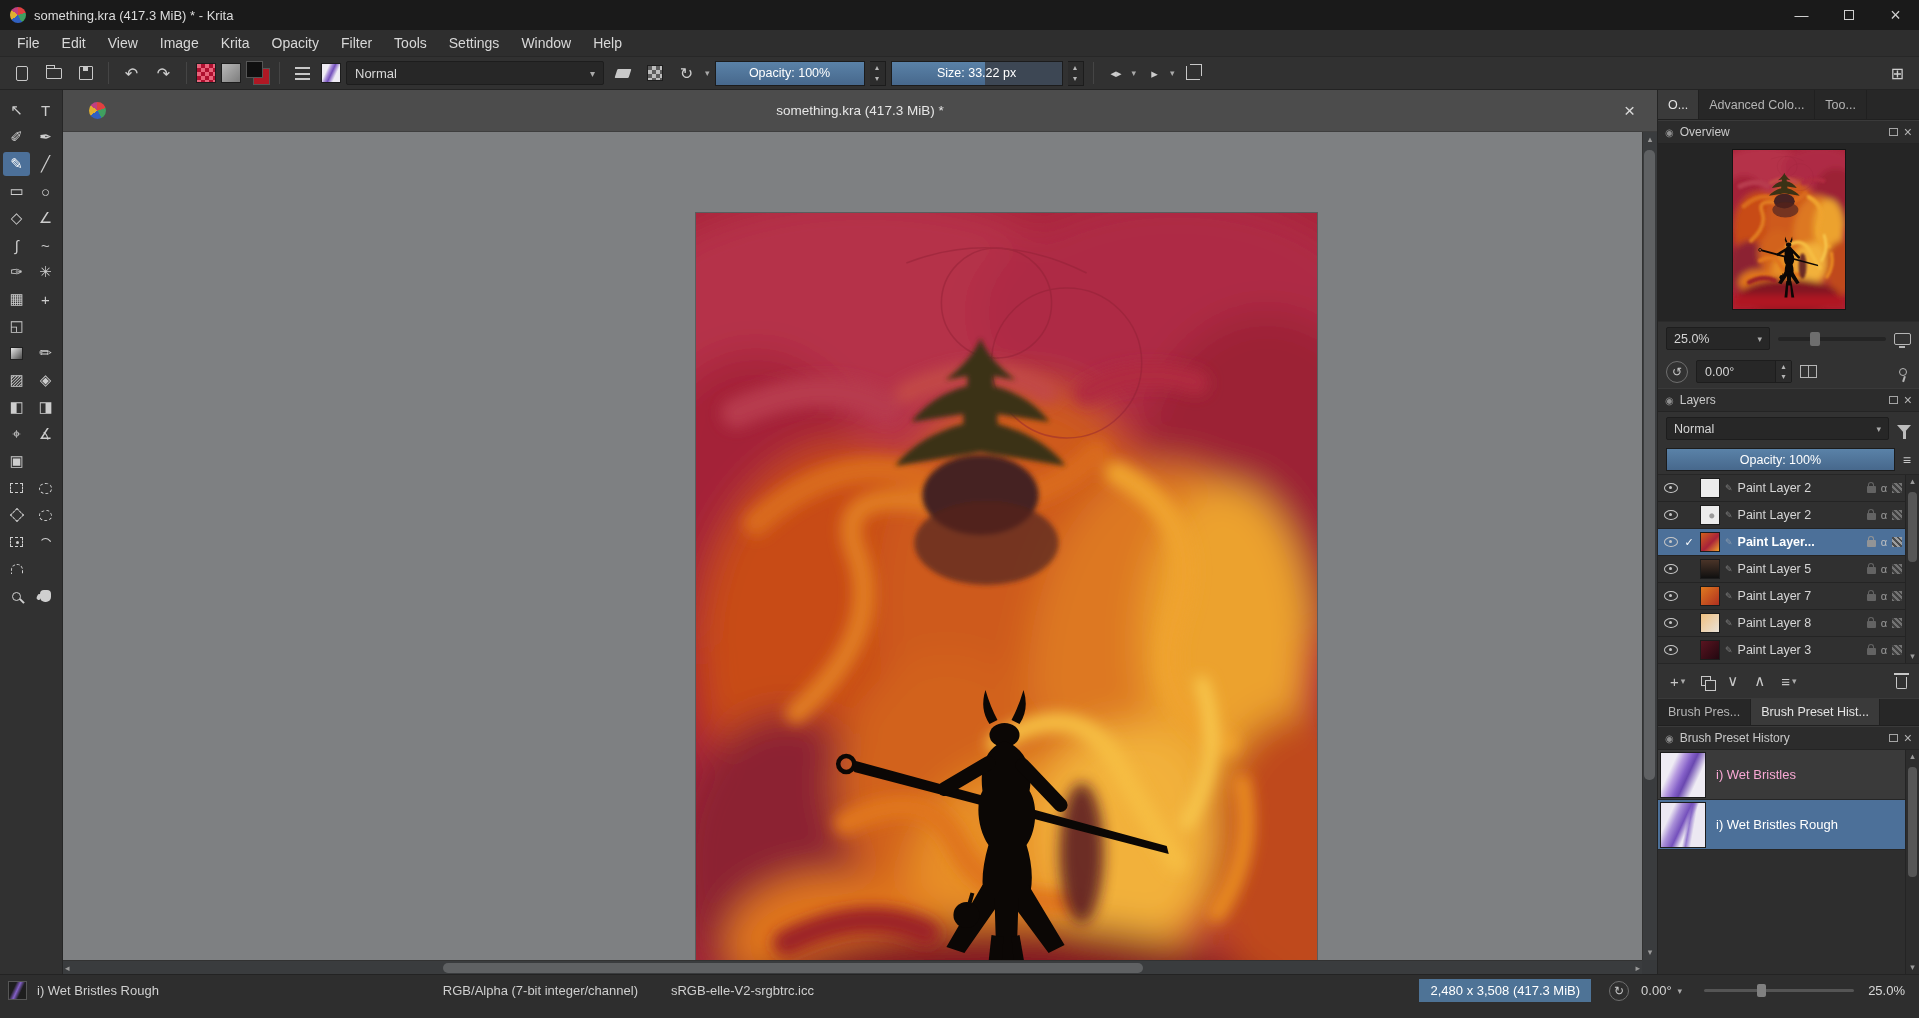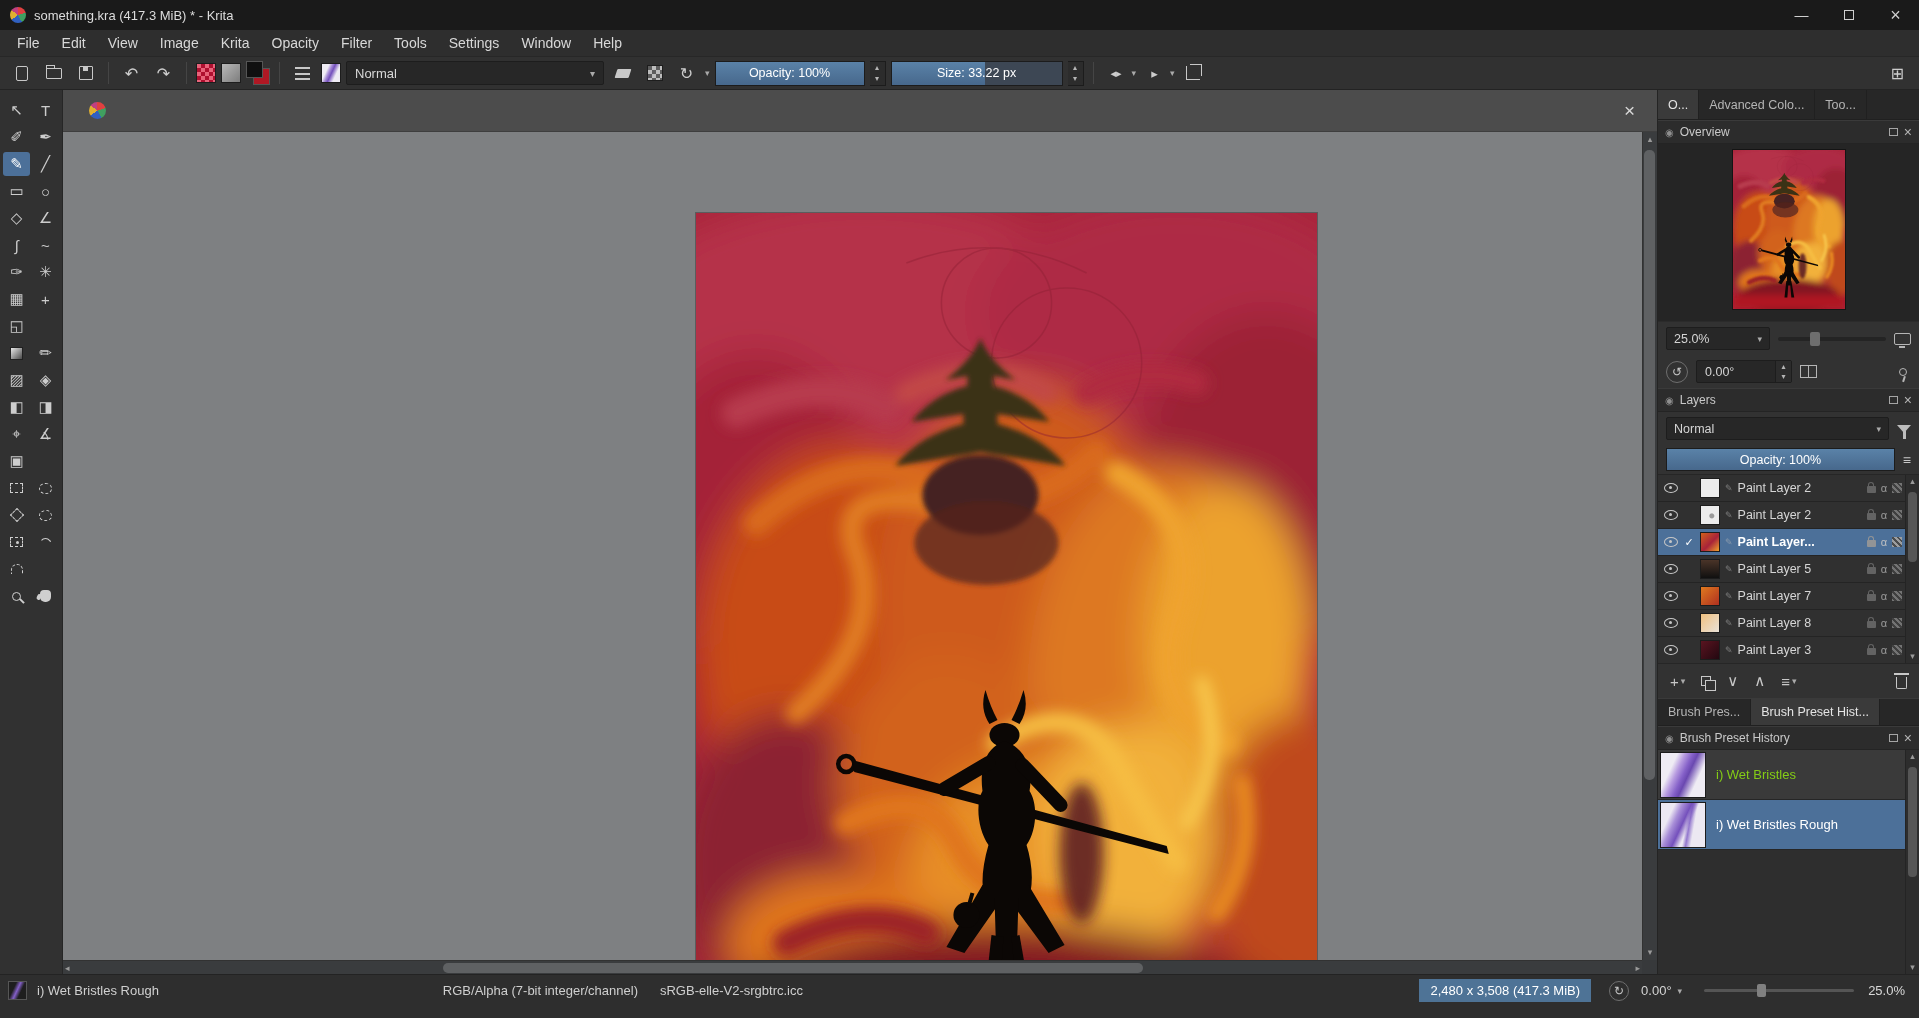--- a/index.html
+++ b/index.html
@@ -185,30 +185,30 @@
   .bh-row { height:50px; display:flex; align-items:center; gap:10px; border-bottom:1px solid #262626; background:#2e2e2e; }
   .bh-row.first { background:#3a3a3a; }
   .bh-row.selected { background:#4c7099; }
   .bth { width:46px; height:46px; flex:0 0 46px; margin:2px 0 2px 2px; border:1px solid #1c1c1c; }
   .bt-wetb  { background-color:#efecf4; background-image:linear-gradient(115deg,transparent 26%,#b79be0 38%,#8460c8 50%,#6a48b0 58%,transparent 76%); }
   .bt-wetbr { background-color:#ece8f2; background-image:linear-gradient(115deg,transparent 22%,#a98fd8 34%,#7450bc 48%,transparent 60%),
                                         linear-gradient(100deg,transparent 55%,#9378ce 62%,transparent 72%); }
   .bt-ink7  { background-color:#f4f4f4; background-image:linear-gradient(105deg,transparent 30%,#1a1a1a 44%,#3a3a3a 54%,transparent 68%); }
   .bt-air   { background:radial-gradient(circle at 35% 35%, #2e2e2e 0%, #8a8a8a 48%, #ececec 80%); }
   .bt-ink4  { background-color:#f4f4f4; background-image:linear-gradient(100deg,transparent 40%,#111 47%,transparent 56%); }
-  .bh-label { font-size:13px; color:#84cc16; }
+  .bh-label { font-size:13px; color:#f9a8d4; }
   .selected .bh-label { color:#fff; }
 
   
   .statusbar { flex:0 0 32px; background:#2e2e2e; border-top:1px solid #232323; display:flex; align-items:center; padding:0 8px; }
   .st-thumb { width:19px; height:19px; border:1px solid #565656; background-color:#1e1e1e;
               background-image:linear-gradient(115deg,transparent 30%,#8460c8 48%,transparent 66%); flex:0 0 auto; }
   .st-brush { margin-left:10px; color:#d0d0d0; }
   .st-model { margin-left:284px; color:#cfcfcf; }
-  .st-profile { margin-left:22px; color:#cfcfcf; }
+  .st-profile { margin-left:33px; color:#cfcfcf; }
   .size-badge { margin-left:auto; background:#4e7396; color:#fff; padding:4px 11px; font-size:13px; }
   .st-rot { display:flex; align-items:center; gap:6px; margin-left:18px; }
   .rot-val { display:flex; align-items:center; gap:6px; background:transparent; padding:2px 6px; border-radius:2px; color:#d4d4d4; }
   .zoom-slider { width:150px; height:3px; background:#555; border-radius:2px; position:relative; margin-left:16px; }
   .zoom-slider .knob { position:absolute; left:35%; top:-5px; width:9px; height:13px; background:#808080; border-radius:2px; }
   .st-zoom { margin-left:14px; margin-right:6px; color:#d8d8d8; }
 </style>
 </head>
 <body>
 
@@ -444,20 +444,21 @@
           <i class="shp mag"></i>
         </span>
       <span class="tool">
           <i class="shp hand"></i>
         </span>
     </div>
 
     <div class="canvas-col">
       <div class="subwin">
         <span class="klogo"></span>
+        <span class="subwin-title">something.kra (417.3 MiB) *</span>
         <span class="subwin-close">×</span>
       </div>
       <div class="viewport">
         <svg class="painting" viewBox="0 0 620 755" preserveAspectRatio="none">
             <use href="#artwork"></use>
           </svg>
         <div class="vscroll">
           <span class="sb-arrow">▴</span>
           <span class="vhandle"></span>
           <span class="sb-arrow" style="position:absolute; bottom:0;">▾</span>

